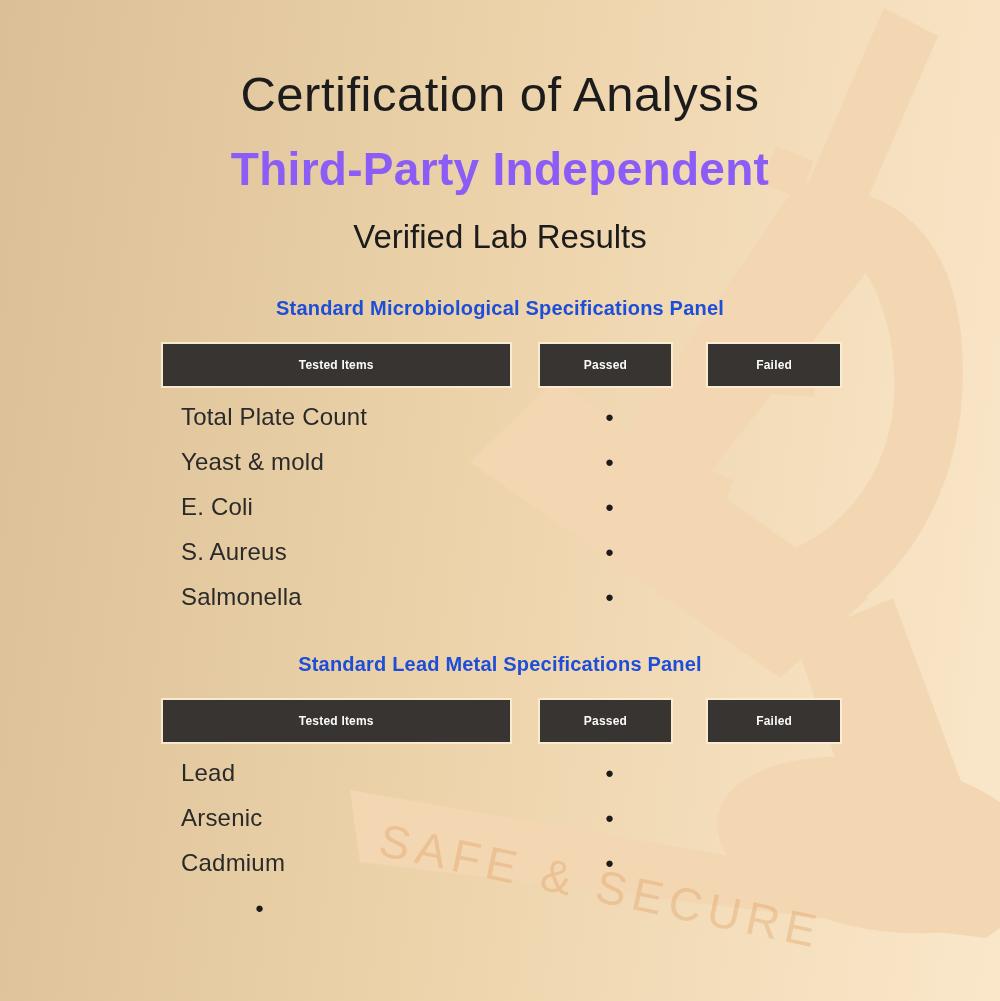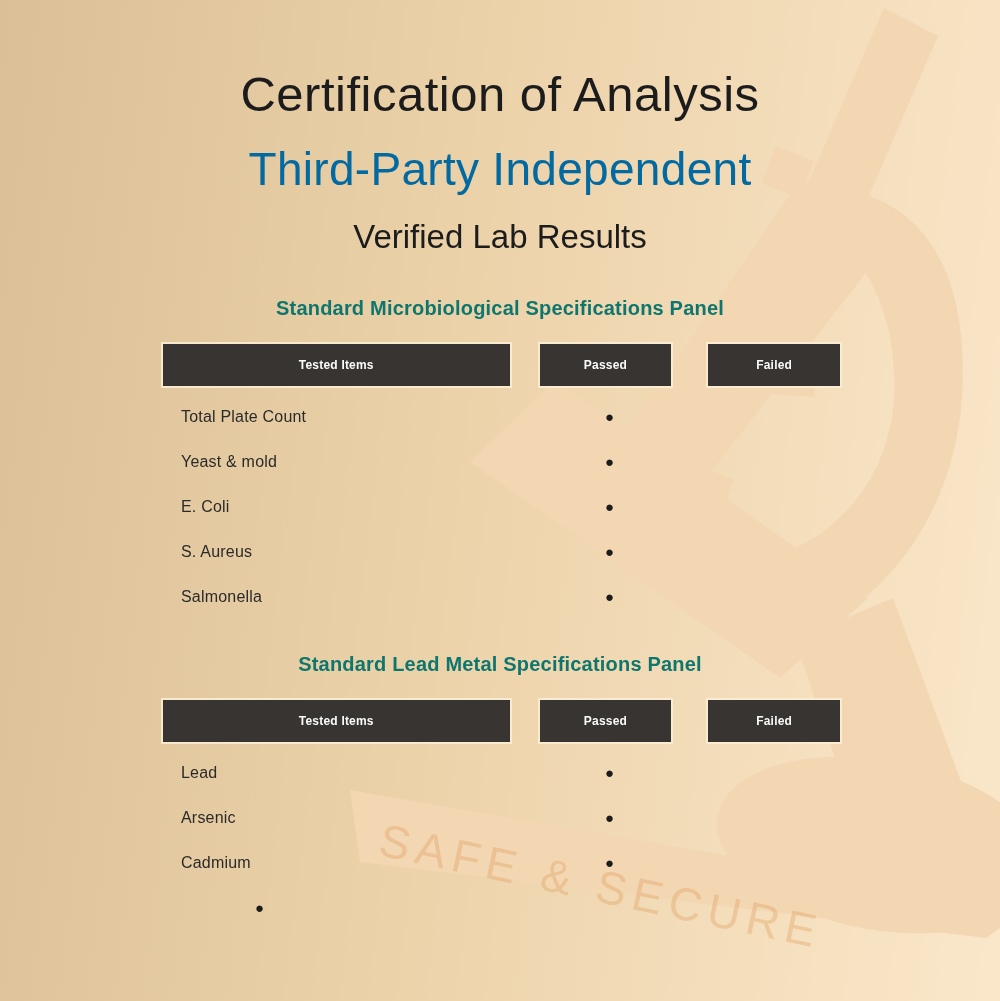--- a/index.html
+++ b/index.html
@@ -24,45 +24,45 @@
   .watermark-svg path,.watermark-svg ellipse{fill:var(--watermark-fill);}
   .safe-secure{
     position:absolute;left:380px;top:812px;
     font-size:46px;font-weight:500;letter-spacing:.14em;white-space:nowrap;
     color:rgba(224,156,92,.34);
     transform:rotate(12deg);transform-origin:left center;
     user-select:none;
   }
   .header{position:absolute;top:66px;left:0;width:100%;text-align:center;}
   .title-1{font-size:49px;font-weight:500;letter-spacing:.5px;color:#1c1c1c;}
-  .title-2{font-size:46px;font-weight:400;letter-spacing:.3px;margin-top:20px;color:#0369a1;}
+  .title-2{font-size:46px;font-weight:700;letter-spacing:.3px;margin-top:20px;color:#8b5cf6;}
   .title-3{font-size:33px;font-weight:500;margin-top:22px;color:#1c1c1c;}
   .panel-title{
     position:absolute;left:0;width:100%;text-align:center;
-    font-size:20px;font-weight:700;color:#0f766e;letter-spacing:.2px;
+    font-size:20px;font-weight:700;color:#1d4ed8;letter-spacing:.2px;
   }
   #panel-title-1{top:297px;}
   #panel-title-2{top:653px;}
   .spec-table{position:absolute;left:163px;width:677px;}
   #table-1{top:344px;}
   #table-2{top:700px;}
   .thead{display:flex;height:42px;}
   .th{
     background:var(--header-box);
     color:#fbfbfb;font-size:12px;font-weight:700;letter-spacing:.2px;
     display:flex;align-items:center;justify-content:center;
     box-shadow:0 0 0 2px rgba(250,238,214,.85);
   }
   .col-item{width:350px;}
   .col-passed{width:133px;margin-left:30px;}
   .col-failed{width:133px;margin-left:37px;}
   .tbody{margin-top:8px;}
   .row{display:flex;height:45px;align-items:center;}
   .cell{display:flex;align-items:center;}
-  .cell.item{width:350px;padding-left:18px;font-size:16px;color:var(--row-text);letter-spacing:.2px;}
+  .cell.item{width:350px;padding-left:18px;font-size:24px;color:var(--row-text);letter-spacing:.2px;}
   .cell.mark{width:133px;justify-content:center;font-size:15px;color:#1c1c1c;}
   .cell.mark.passed{margin-left:30px;}
   .cell.mark.failed{margin-left:31px;}
 </style>
 </head>
 <body>
 
 <svg class="watermark-svg" viewBox="0 0 1000 1001" aria-hidden="true">
   <g>
 

